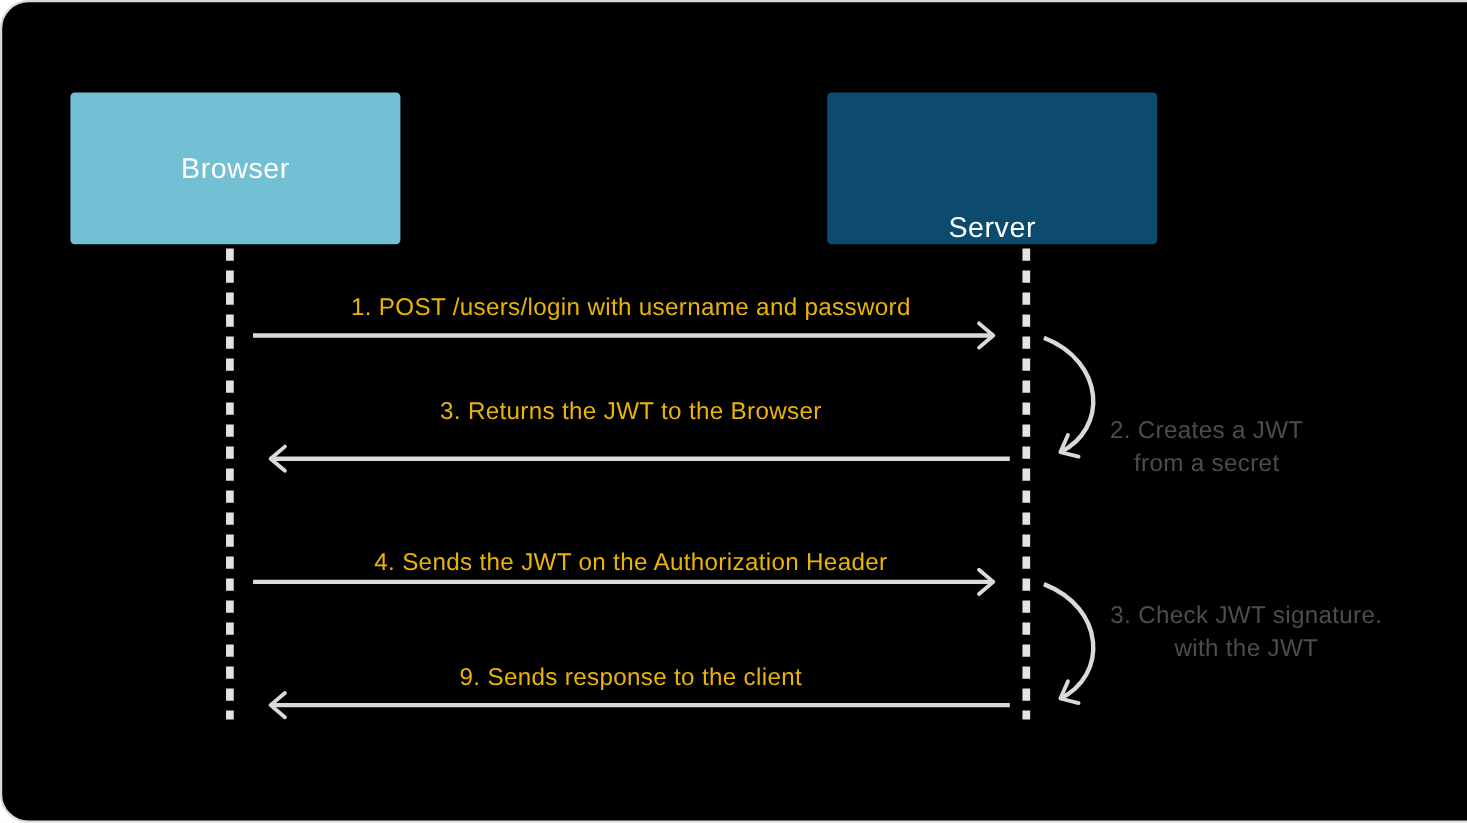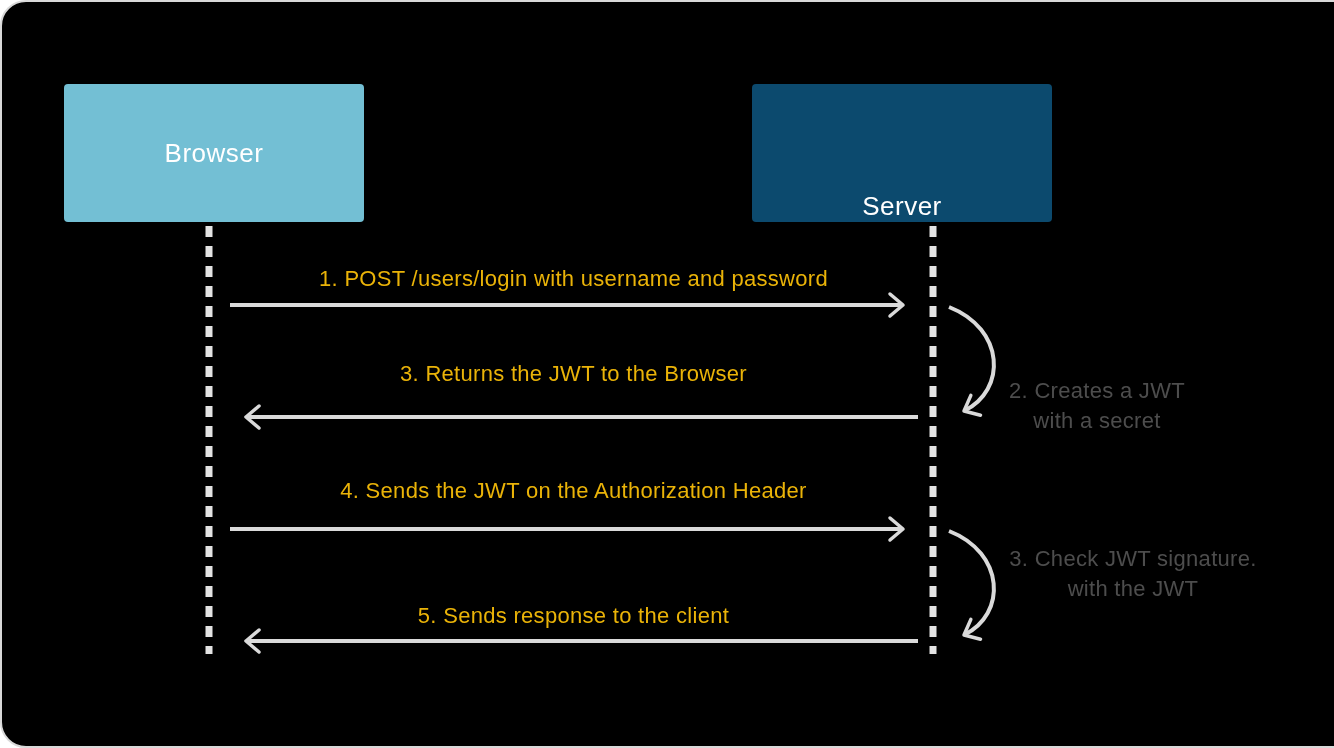--- a/index.html
+++ b/index.html
@@ -51,21 +51,21 @@
     left: 228px;
     width: 687px;
     text-align: center;
     color: #eab308;
     font-size: 22px;
     letter-spacing: 0.3px;
     white-space: nowrap;
   }
   .msg-1 { top: 264px; }
   .msg-3 { top: 359px; }
-  .msg-4 { top: 476px; }
+  .msg-4 { top: 496px; }
   .msg-6 { top: 601px; }
 
   .note {
     position: absolute;
     text-align: center;
     color: #4d4d4d;
     font-size: 22px;
     line-height: 30px;
     letter-spacing: 0.3px;
   }
@@ -101,25 +101,25 @@
       <line x1="228" y1="527" x2="901" y2="527" stroke="#dadada" stroke-width="4" marker-end="url(#chev)"></line>
       <line x1="916" y1="639" x2="244" y2="639" stroke="#dadada" stroke-width="4" marker-end="url(#chev)"></line>
 
       <path d="M 947 305 C 1003 327, 1005 388, 962 409" fill="none" stroke="#dadada" stroke-width="4" marker-end="url(#chev)"></path>
       <path d="M 947 529 C 1003 551, 1005 612, 962 633" fill="none" stroke="#dadada" stroke-width="4" marker-end="url(#chev)"></path>
     </svg>
 
     <div class="msg-label msg-1">1. POST /users/login with username and password</div>
     <div class="msg-label msg-3">3. Returns the JWT to the Browser</div>
     <div class="msg-label msg-4">4. Sends the JWT on the Authorization Header</div>
-    <div class="msg-label msg-6">5. Sends response to the client</div>
+    <div class="msg-label msg-6">9. Sends response to the client</div>
 
     <div class="note note-2">
       <span class="note-line">2. Creates a JWT</span>
-      <span class="note-line">with a secret</span>
+      <span class="note-line">from a secret</span>
     </div>
     <div class="note note-5">
       <span class="note-line">3. Check JWT signature.</span>
       <span class="note-line">with the JWT</span>
     </div>
 
   </div>
 </div>
 
 </body></html>

